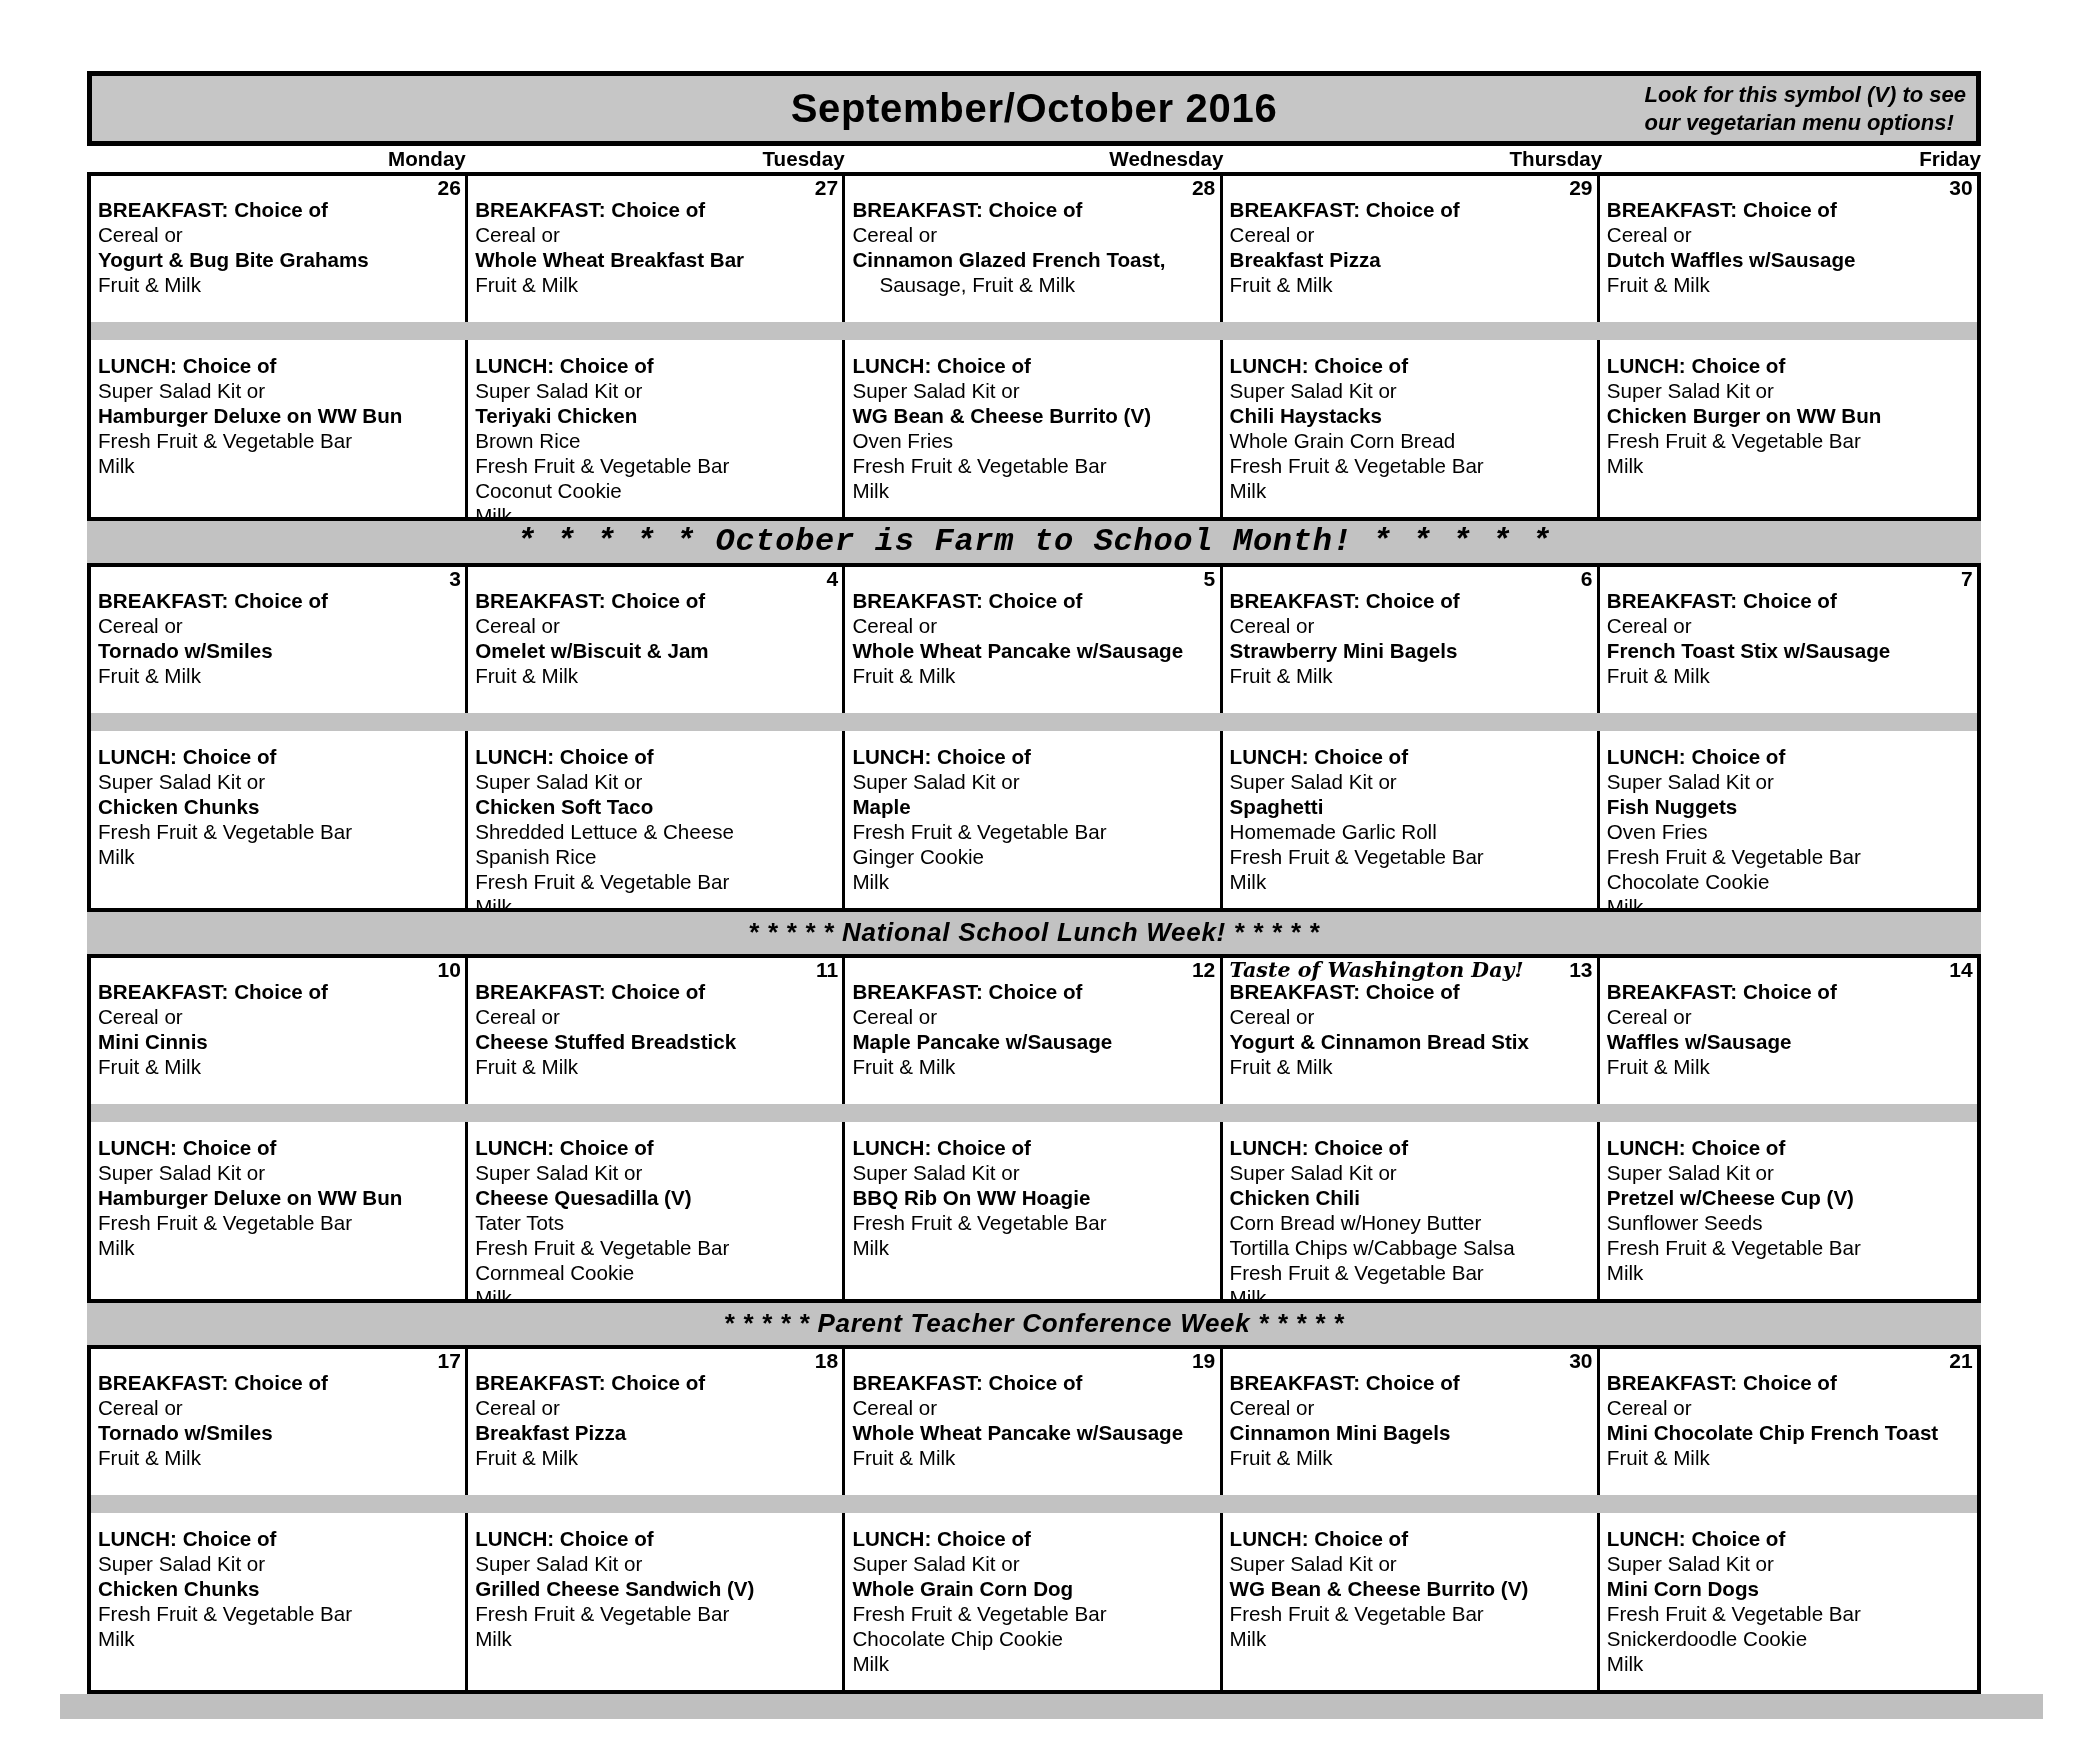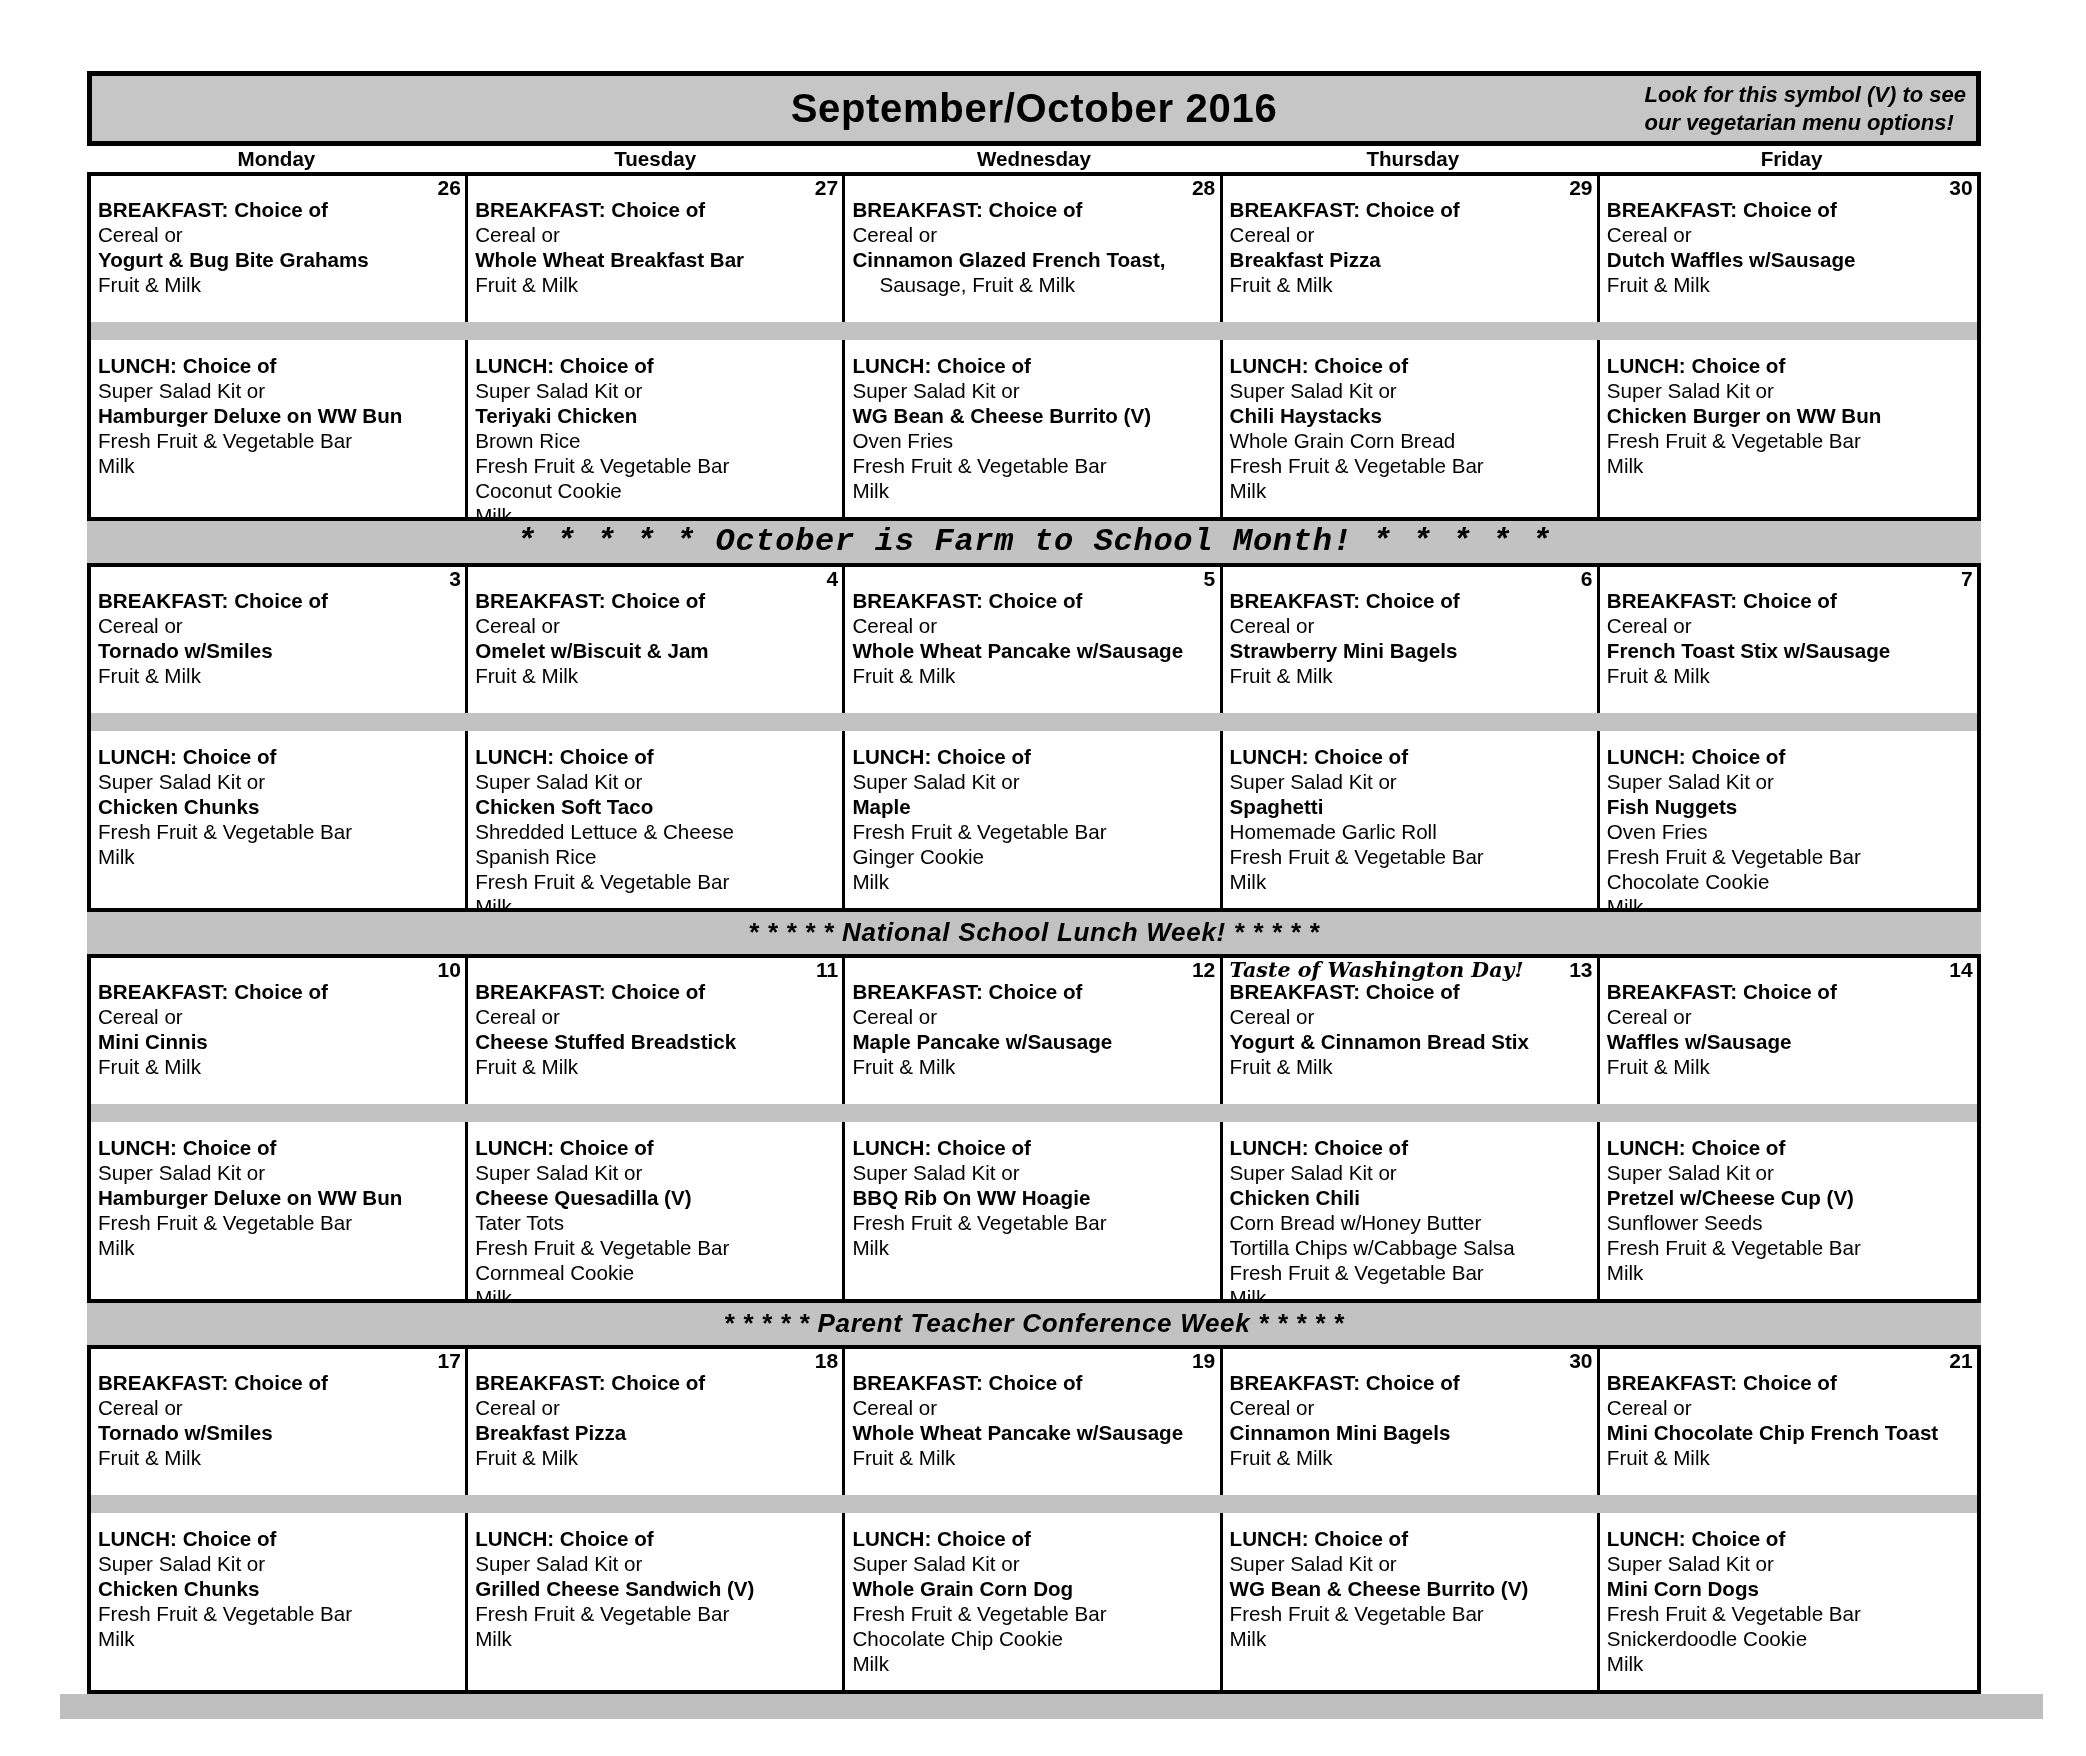--- a/index.html
+++ b/index.html
@@ -20,21 +20,21 @@
     display:flex;align-items:center;justify-content:center;
     font-size:40px;font-weight:bold;letter-spacing:0.7px;
   }
   .veg-note{
     position:absolute;right:10px;top:0;bottom:0;
     display:flex;flex-direction:column;justify-content:center;
     font-style:italic;font-weight:bold;
     font-size:22px;line-height:28px;background:var(--hdr);padding-left:7px;
   }
   .dow-row{display:grid;grid-template-columns:repeat(5,1fr);height:25.6px;align-items:center;}
-  .dow{text-align:center;font-weight:bold;font-size:20.6px;}
+  .dow{text-align:right;font-weight:bold;font-size:20.6px;}
   .week{border:4.3px solid #000;display:grid;grid-template-columns:repeat(5,1fr);background:#fff;}
   .cell{box-sizing:border-box;border-right:3.5px solid #000;padding:0 4.3px 0 7px;overflow:hidden;}
   .cell.last{border-right:none;}
   .bcell{height:146px;}
   .head{height:21px;display:flex;justify-content:flex-end;align-items:flex-start;
         font-weight:bold;font-size:21px;line-height:23px;}
   .head .special{margin-right:auto;font-family:"DejaVu Serif",serif;font-style:italic;
         font-weight:bold;font-size:20.6px;line-height:24px;white-space:nowrap;}
   .line{font-size:20.6px;line-height:25px;white-space:nowrap;}
   .line.b{font-weight:bold;}

